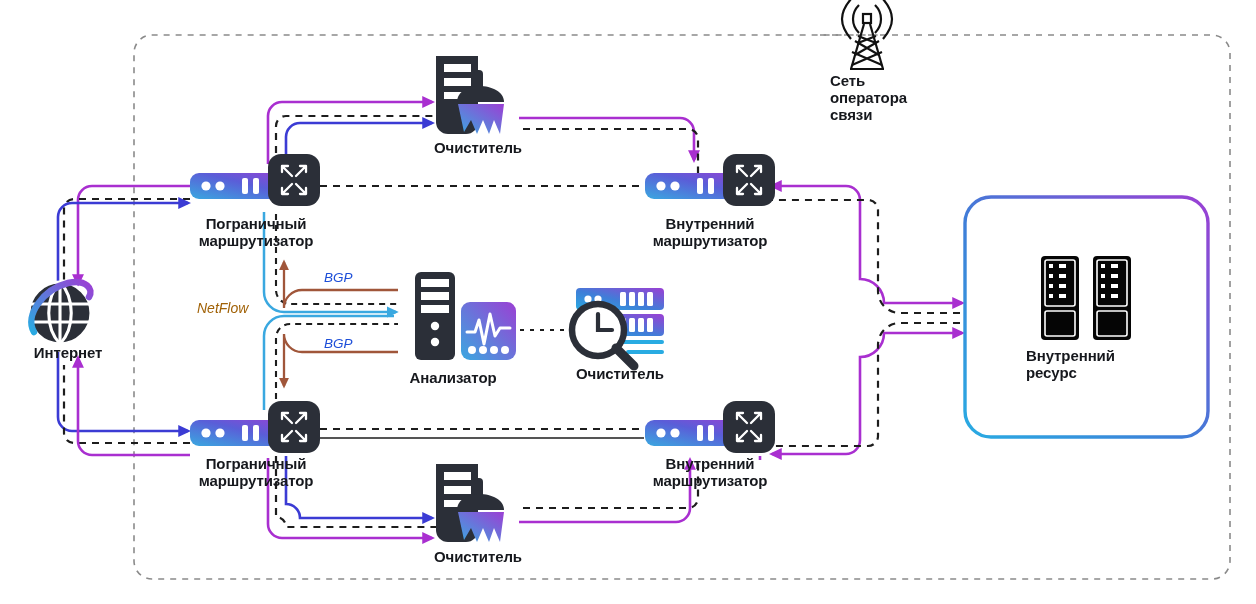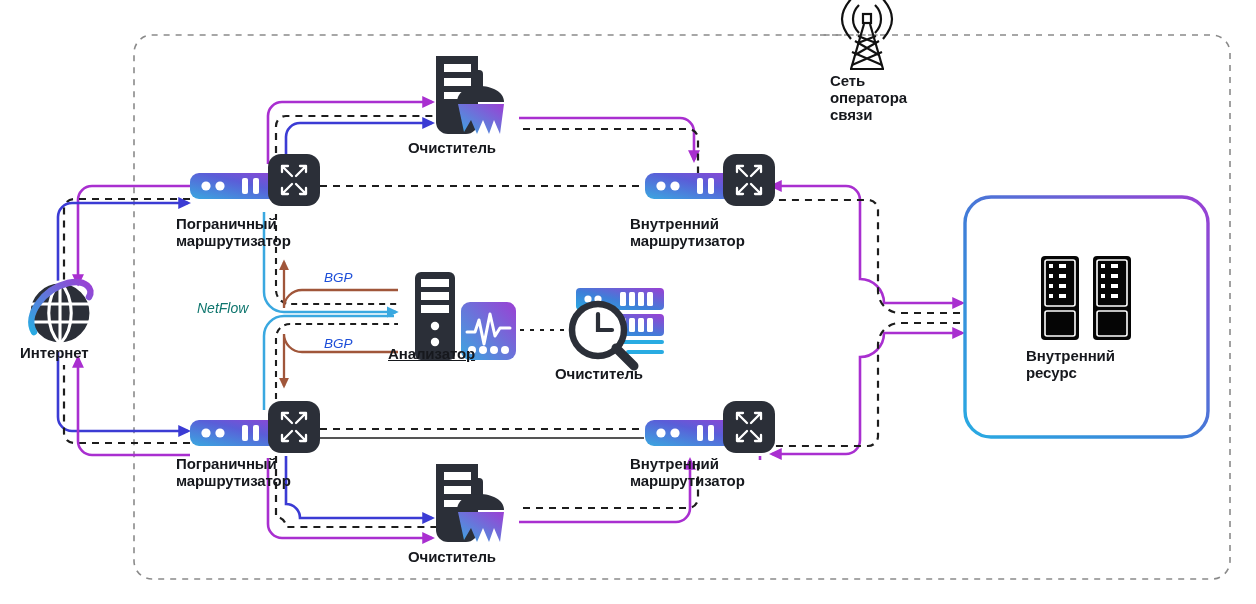--- a/index.html
+++ b/index.html
@@ -19,35 +19,35 @@
   #canvas {
     position: absolute;
     left: 0; top: 0;
     width: 1256px;
     height: 604px;
   }
   .node-label {
     position: absolute;
     font-weight: bold;
     color: #16181d;
-    text-align: left;
+    text-align: center;
     line-height: 1.12;
     letter-spacing: -0.1px;
     white-space: pre-line;
   }
   .lbl-15 { font-size: 15px; }
   .proto-label {
     position: absolute;
     font-style: italic;
     font-size: 13.5px;
     color: #1d4ed8;
     font-family: "Liberation Sans", sans-serif;
   }
   .proto-label.netflow {
-    color: #0f766e;
+    color: #a16207;
     font-weight: normal;
     font-size: 14px;
   }
 </style>
 </head>
 <body>
 
 <div id="stage">
 
 <svg id="canvas" viewBox="0 0 1256 604">
@@ -364,21 +364,21 @@
         <rect x="14" y="-14" width="4" height="4"></rect>
             <rect x="24" y="-14" width="7" height="4"></rect>
         <rect x="14" y="-4" width="4" height="4"></rect>
             <rect x="24" y="-4" width="7" height="4"></rect>
       </g>
       <rect x="10" y="13" width="30" height="25" rx="2" fill="none" stroke="#ffffff" stroke-width="1.6"></rect>
     </g>
   </g>
 </svg>
 
-<div class="node-label lbl-15" style="left:20px; top:345px; width:112px;">Интернет</div>
+<div class="node-label lbl-15" style="left:12px; top:345px; width:112px;">Интернет</div>
 
 <div class="node-label lbl-15" style="left:810px; top:73px; width:115px; text-align:left;margin-left:20px;">Сеть
 оператора
 связи</div>
 
 <div class="node-label lbl-15" style="left:176px; top:216px; width:160px;">Пограничный
 маршрутизатор</div>
 
 <div class="node-label lbl-15" style="left:176px; top:456px; width:160px;">Пограничный
 маршрутизатор</div>
@@ -386,21 +386,21 @@
 <div class="node-label lbl-15" style="left:408px; top:140px; width:140px;">Очиститель</div>
 
 <div class="node-label lbl-15" style="left:408px; top:549px; width:140px;">Очиститель</div>
 
 <div class="node-label lbl-15" style="left:630px; top:216px; width:160px;">Внутренний
 маршрутизатор</div>
 
 <div class="node-label lbl-15" style="left:630px; top:456px; width:160px;">Внутренний
 маршрутизатор</div>
 
-<div class="node-label lbl-15" style="left:388px; top:346px; width:130px;text-decoration:underline;">Анализатор</div>
+<div class="node-label lbl-15" style="left:388px; top:370px; width:130px;">Анализатор</div>
 
 <div class="node-label lbl-15" style="left:555px; top:366px; width:130px;">Очиститель</div>
 
 <div class="node-label lbl-15" style="left:1026px; top:348px; width:148px; text-align:left;">Внутренний
 ресурс</div>
 
 <div class="proto-label" style="left:324px; top:270px;">BGP</div>
 
 <div class="proto-label" style="left:324px; top:336px;">BGP</div>
 

